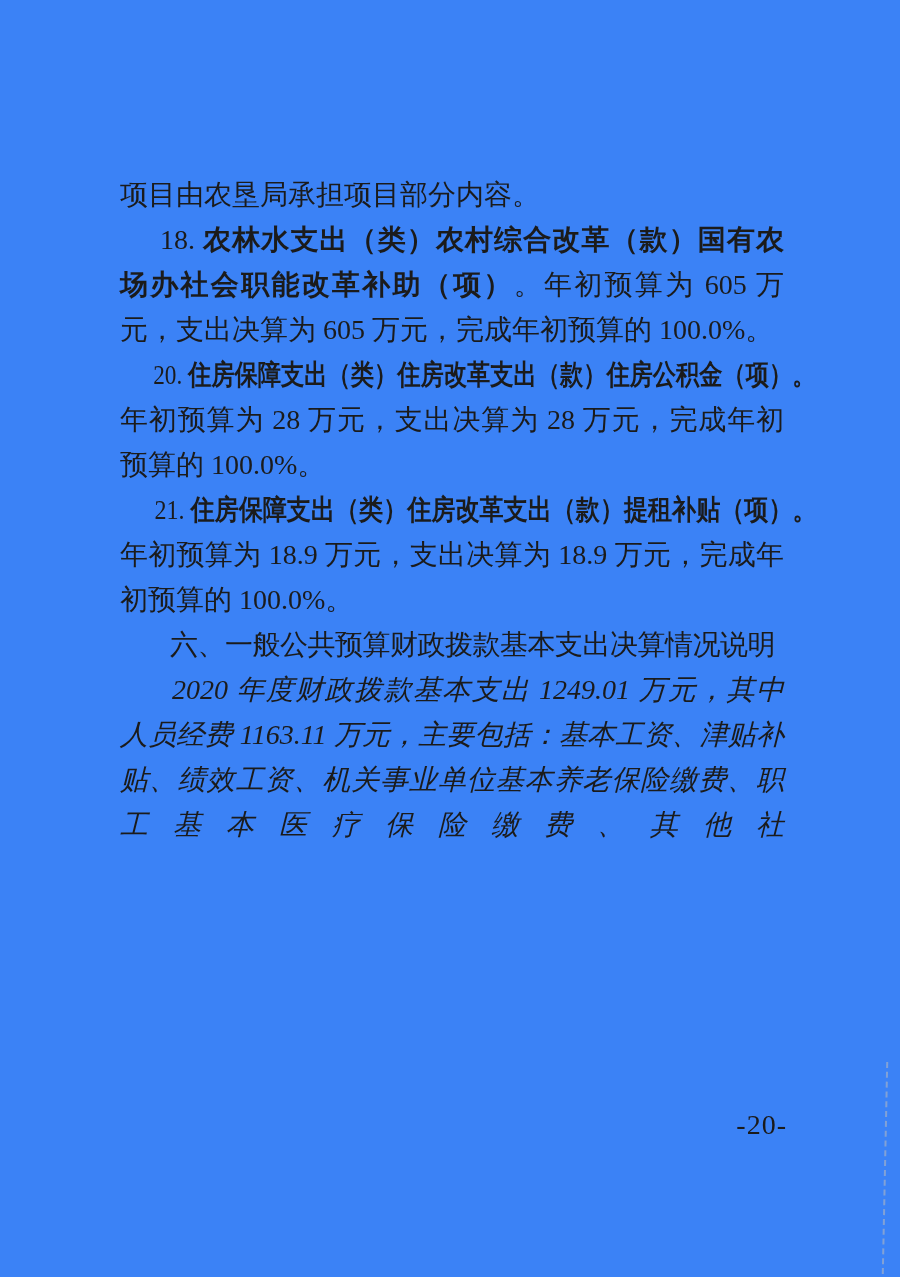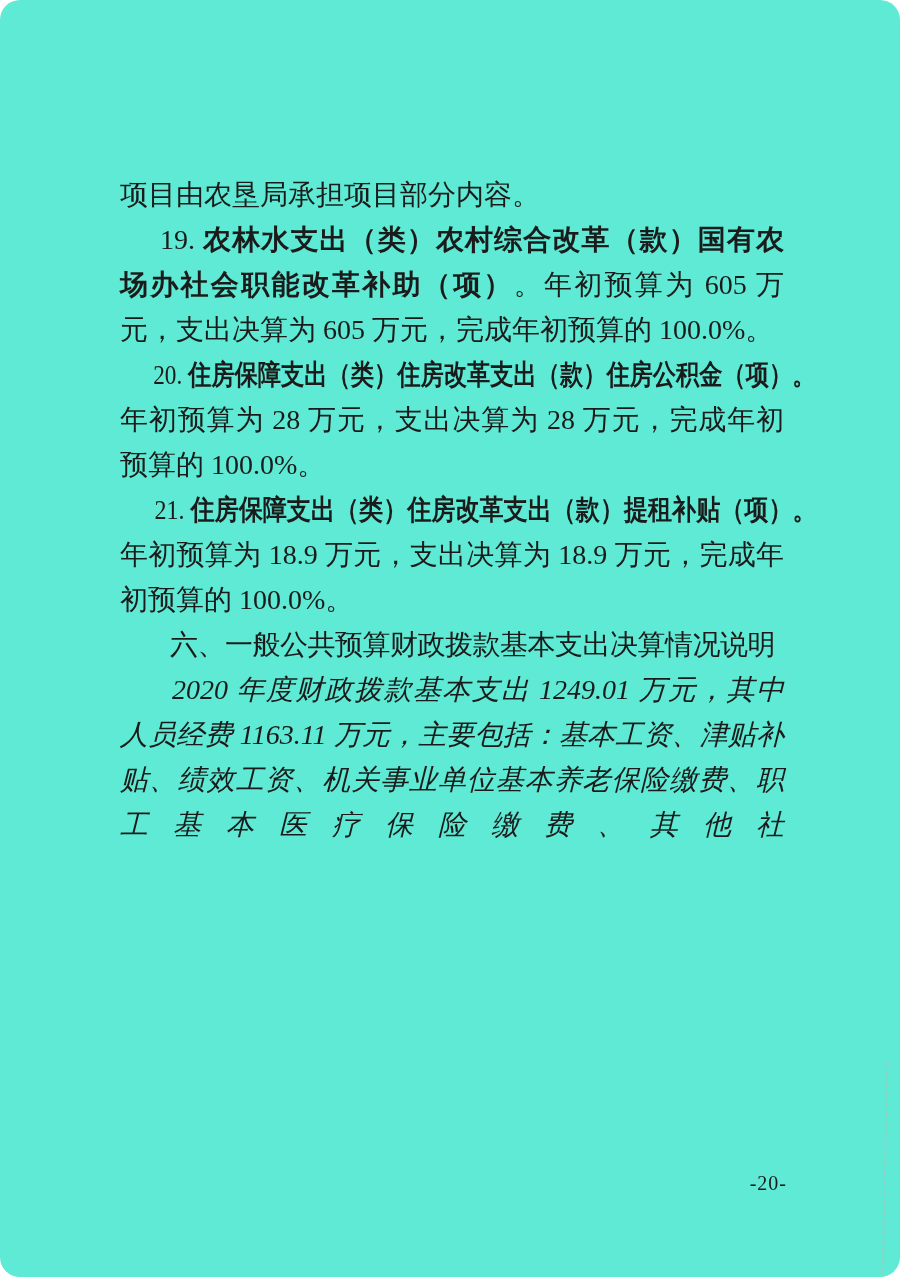--- a/index.html
+++ b/index.html
@@ -12,22 +12,21 @@
     width: 900px;
     height: 1277px;
     overflow: hidden;
     font-family: "Liberation Serif", serif;
     color: #1b1b1b;
   }
   .page {
     position: absolute;
     left: 0; top: 0;
     width: 900px; height: 1277px;
-    background: #5eead4;
-    border-radius: 20px;
+    background: #3b82f6;
   }
   .content {
     position: absolute;
     left: 120px;
     top: 172px;
     width: 664px;
     font-size: 28px;
     line-height: 45px;
     text-align: justify;
     text-justify: inter-ideograph;
@@ -52,23 +51,23 @@
   .titleline {
     white-space: nowrap;
     text-indent: 40px;
     font-weight: normal;
     transform-origin: 0 50%;
   }
   .squeeze20 { transform: scaleX(0.83); }
   .squeeze21 { transform: scaleX(0.86); }
   .page-number {
     position: absolute;
-    top: 1166px;
+    top: 1108px;
     right: 113px;
-    font-size: 20px;
+    font-size: 28px;
     line-height: 34px;
     color: #1b1b1b;
     letter-spacing: 1px;
   }
   .scan-artifact {
     position: absolute;
     left: 884px;
     top: 1062px;
     height: 212px;
     width: 0;
@@ -80,21 +79,21 @@
 </head>
 <body>
 
 <div class="page">
 
   <div class="content">
 
     <p class="para"><span>项目由农垦局承担项目部分内容。</span></p>
 
 
-    <p class="para item"><span>19. </span><span class="b">农林水支出（类）农村综合改革（款）国有农场办社会职能改革补助（项）</span><span>。年初预算为 605 万元，支出决算为 605 万元，完成年初预算的 100.0%。</span></p>
+    <p class="para item"><span>18. </span><span class="b">农林水支出（类）农村综合改革（款）国有农场办社会职能改革补助（项）</span><span>。年初预算为 605 万元，支出决算为 605 万元，完成年初预算的 100.0%。</span></p>
 
 
     <div>
       <div class="titleline squeeze20"><span>20. </span><span class="b">住房保障支出（类）住房改革支出（款）住房公积金（项）。</span></div>
       <p class="para"><span>年初预算为 28 万元，支出决算为 28 万元，完成年初预算的 100.0%。</span></p>
     </div>
 
     <div>
       <div class="titleline squeeze21"><span>21. </span><span class="b">住房保障支出（类）住房改革支出（款）提租补贴（项）。</span></div>
       <p class="para"><span>年初预算为 18.9 万元，支出决算为 18.9 万元，完成年初预算的 100.0%。</span></p>

